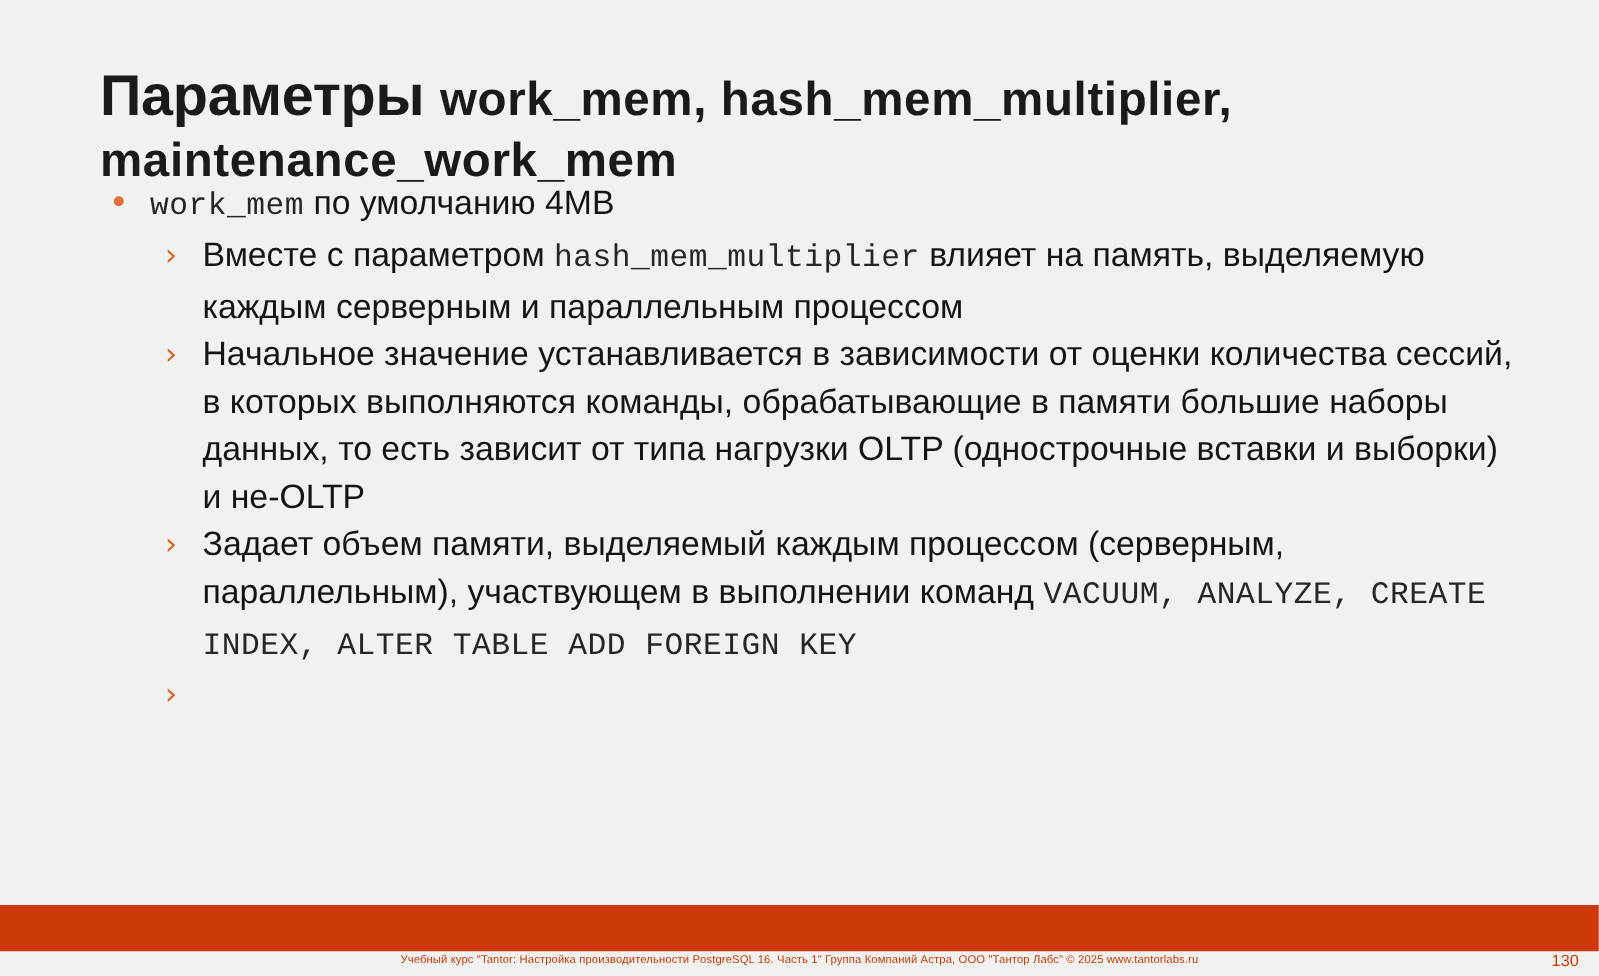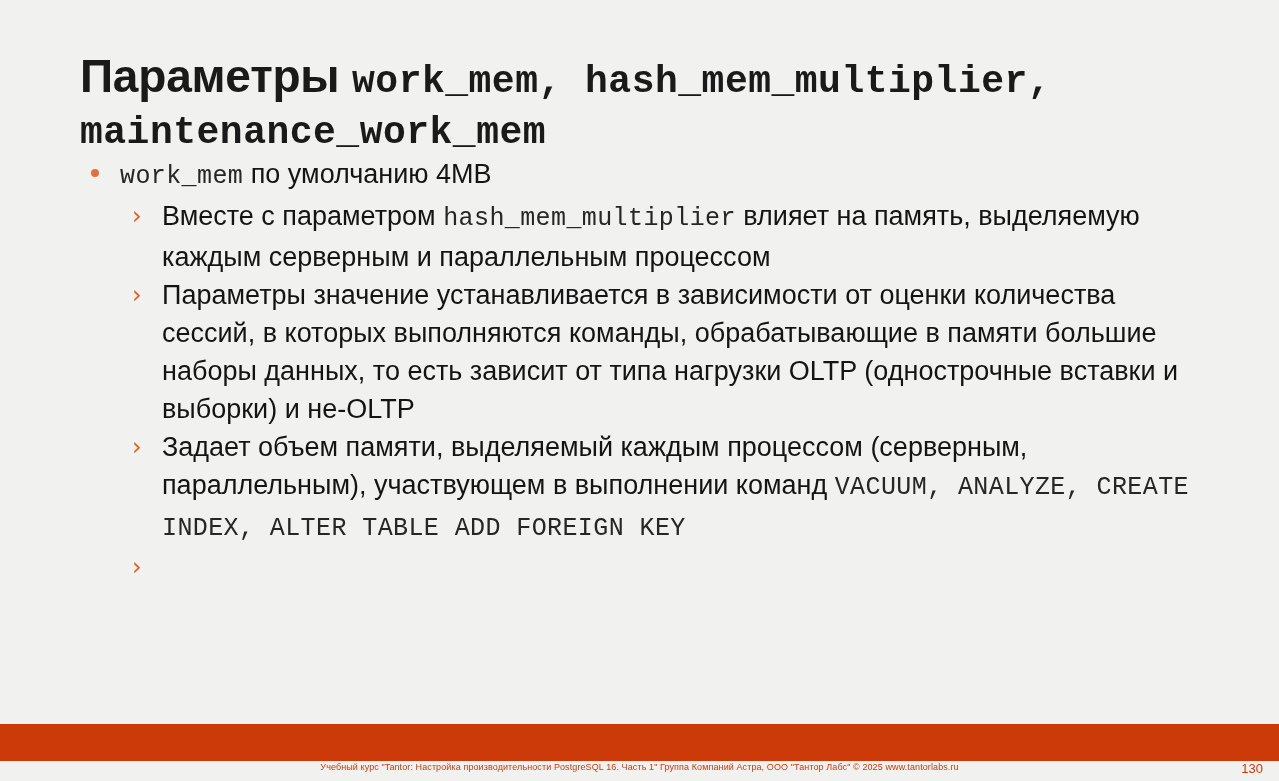--- a/index.html
+++ b/index.html
@@ -34,31 +34,31 @@
     font-size: 40px;
     line-height: 1.22;
     letter-spacing: -0.2px;
   }
   .title .t-word {
     font-family: "Liberation Sans", sans-serif;
     font-weight: bold;
     font-size: 46px;
   }
   .title .t-mono {
-    font-family: Liberation Mono, monospace;
+    font-family: Liberation Sans, sans-serif;
     font-weight: bold;
     font-size: 38px;
     letter-spacing: 0.5px;
   }
 
   
   .body {
     position: absolute;
     left: 80px;
-    top: 156px;
+    top: 144px;
     width: 1130px;
     color: #141414;
   }
 
   .l1 {
     position: relative;
     padding-left: 40px;
     font-size: 27px;
     line-height: 36px;
     margin: 0 0 2px 0;
@@ -148,21 +148,21 @@
 <div class="slide">
 
   <div class="title">
     <span class="t-word">Параметры </span><span class="t-mono">work_mem, hash_mem_multiplier,</span><br>
     <span class="t-mono">maintenance_work_mem</span>
   </div>
 
   <div class="body" id="bullet-list">
       <div class="l1"><span class="dot"></span><span class="mono">work_mem</span><span class="txt"> по умолчанию 4MB</span></div>
       <div class="l2"><span class="chev">›</span><span class="txt">Вместе с параметром </span><span class="mono">hash_mem_multiplier</span><span class="txt"> влияет на память, выделяемую каждым серверным и параллельным процессом</span></div>
-      <div class="l2"><span class="chev">›</span><span class="txt">Параметры значение устанавливается в зависимости от оценки количества сессий, в которых выполняются команды, обрабатывающие в памяти большие наборы данных, то есть зависит от  типа нагрузки OLTP (однострочные вставки и выборки) и не-OLTP</span></div>
+      <div class="l2"><span class="chev">›</span><span class="txt">Начальное значение устанавливается в зависимости от оценки количества сессий, в которых выполняются команды, обрабатывающие в памяти большие наборы данных, то есть зависит от  типа нагрузки OLTP (однострочные вставки и выборки) и не-OLTP</span></div>
       <div class="l2"><span class="chev">›</span><span class="txt">Задает объем памяти, выделяемый каждым процессом (серверным, параллельным), участвующем в выполнении команд </span><span class="mono">VACUUM, ANALYZE, CREATE INDEX, ALTER TABLE ADD FOREIGN KEY</span></div>
       <div class="l2"><span class="chev">›</span></div>
     </div>
 
   <div class="orange-bar"></div>
 
 
   <div class="footer-note">Учебный курс "Tantor: Настройка производительности PostgreSQL 16. Часть 1" Группа Компаний Астра, ООО "Тантор Лабс" © 2025 www.tantorlabs.ru</div>
   <div class="page-num">130</div>
 

